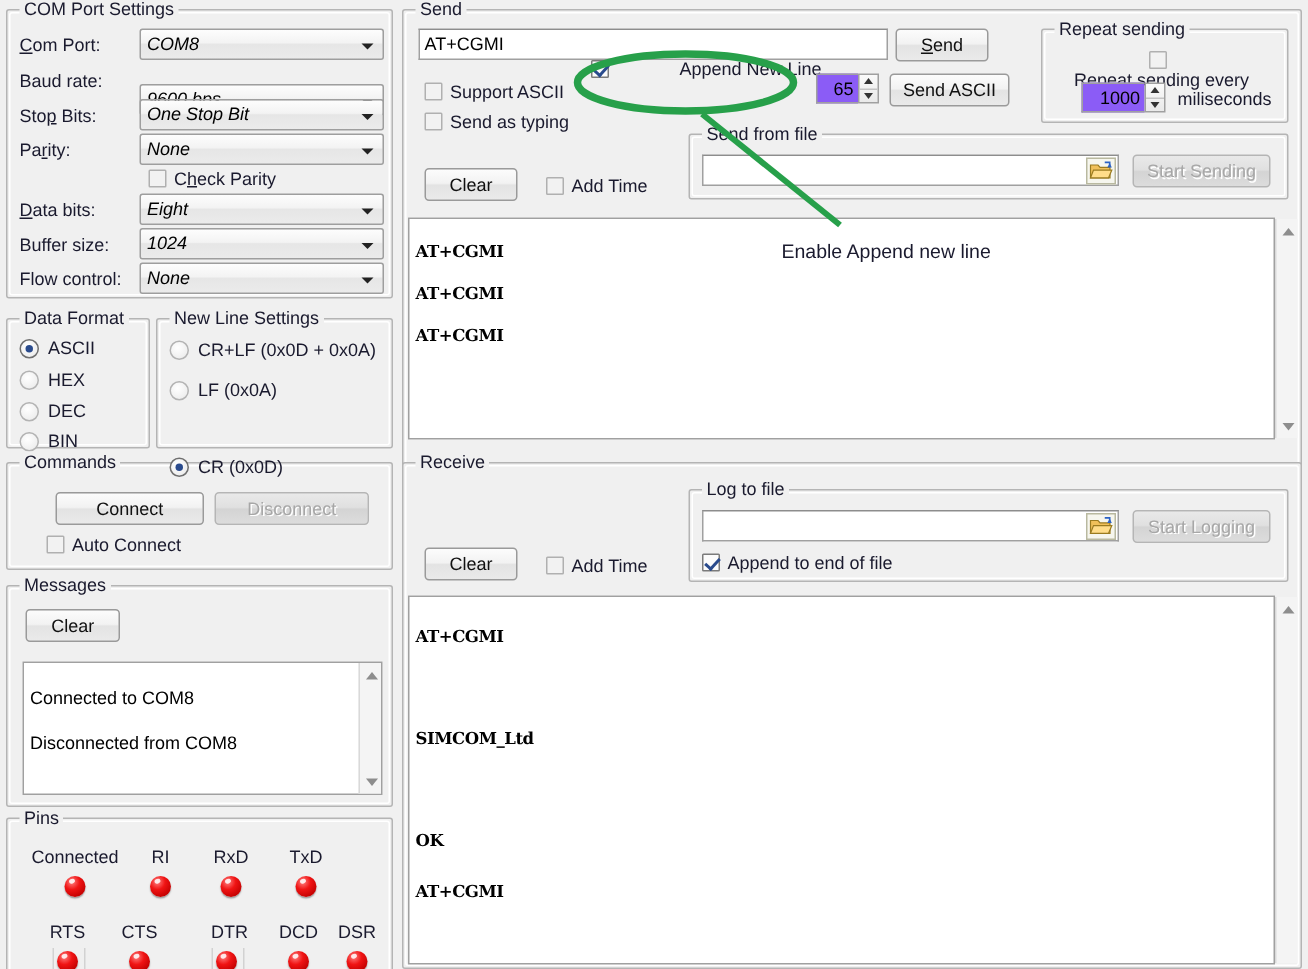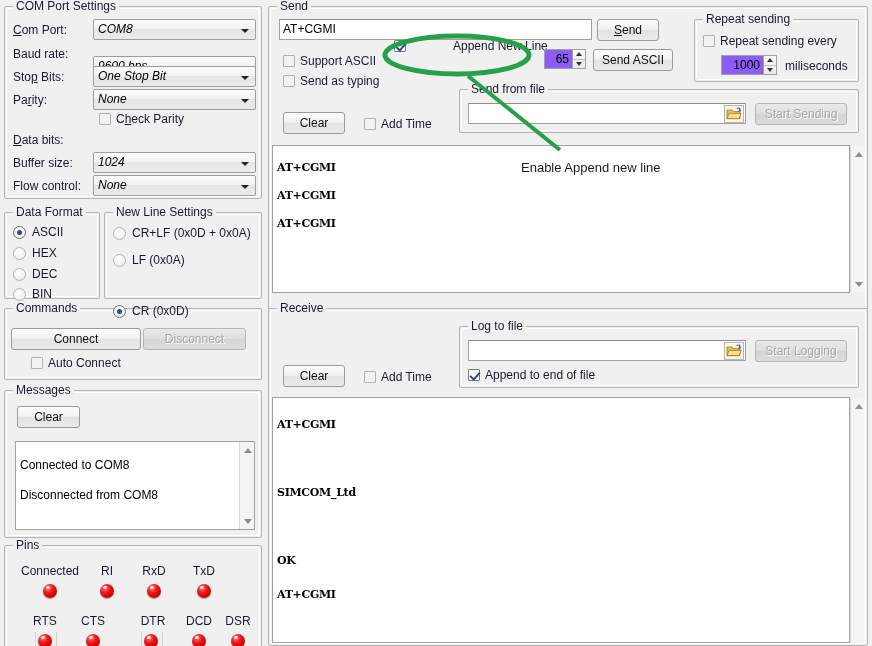--- a/index.html
+++ b/index.html
@@ -306,20 +306,24 @@
         <span>None</span>
         <span class="arrow"></span>
       </div>
 
       <div class="cb" style="left:94px; top:105px;">
         <span class="box"></span>
         <span class="t">C<u>h</u>eck Parity</span>
       </div>
 
       <div class="lbl" style="left:8px; top:126px;"><u>D</u>ata bits:</div>
+      <div class="combo" style="left:88px; top:122px; width:163px;">
+        <span>Eight</span>
+        <span class="arrow"></span>
+      </div>
 
       <div class="lbl" style="left:8px; top:149px;">Buffer size:</div>
       <div class="combo" style="left:88px; top:145px; width:163px;">
         <span>1024</span>
         <span class="arrow"></span>
       </div>
 
       <div class="lbl" style="left:8px; top:172px;">Flow control:</div>
       <div class="combo" style="left:88px; top:168px; width:163px;">
         <span>None</span>
@@ -364,21 +368,21 @@
       <div class="rb sel" style="left:8px; top:67px;margin-top:24px;">
         <span class="dot"></span>
         <span class="t">CR (0x0D)</span>
       </div>
     </div>
   </div>
 
   <div class="group" style="left:4px; top:308px; width:258px; height:72px;">
     <div class="g-title">Commands</div>
     <div class="g-inner">
-      <div class="btn" style="left:6px; top:19px; width:130px; height:22px;">
+      <div class="btn" style="left:32px; top:19px; width:99px; height:22px;">
         <span>Connect</span>
       </div>
       <div class="btn disabled" style="left:138px; top:19px; width:103px; height:22px;">
         <span>Disconnect</span>
       </div>
       <div class="cb" style="left:26px; top:47px;">
         <span class="box"></span>
         <span class="t">Auto Connect</span>
       </div>
     </div>
@@ -474,21 +478,21 @@
         </span>
       </div>
 
       <div class="btn" style="left:324px; top:42px; width:80px; height:22px;">
         <span>Send ASCII</span>
       </div>
 
       <div class="group" style="left:425px; top:12px; width:165px; height:63px;">
         <div class="g-title">Repeat sending</div>
         <div class="g-inner">
-          <div class="cb" style="left:8px; top:14px;">
+          <div class="cb" style="left:21px; top:14px;flex-direction:column;">
             <span class="box"></span>
             <span class="t">Repeat sending every</span>
           </div>
           <div class="spin" style="left:26px; top:35px; width:56px;">
             <span class="sv" style="width:42px;">1000</span>
             <span class="sbtns">
               <span class="sb up">
                   <span class="tri"></span>
                 </span>
               <span class="sb dn">

